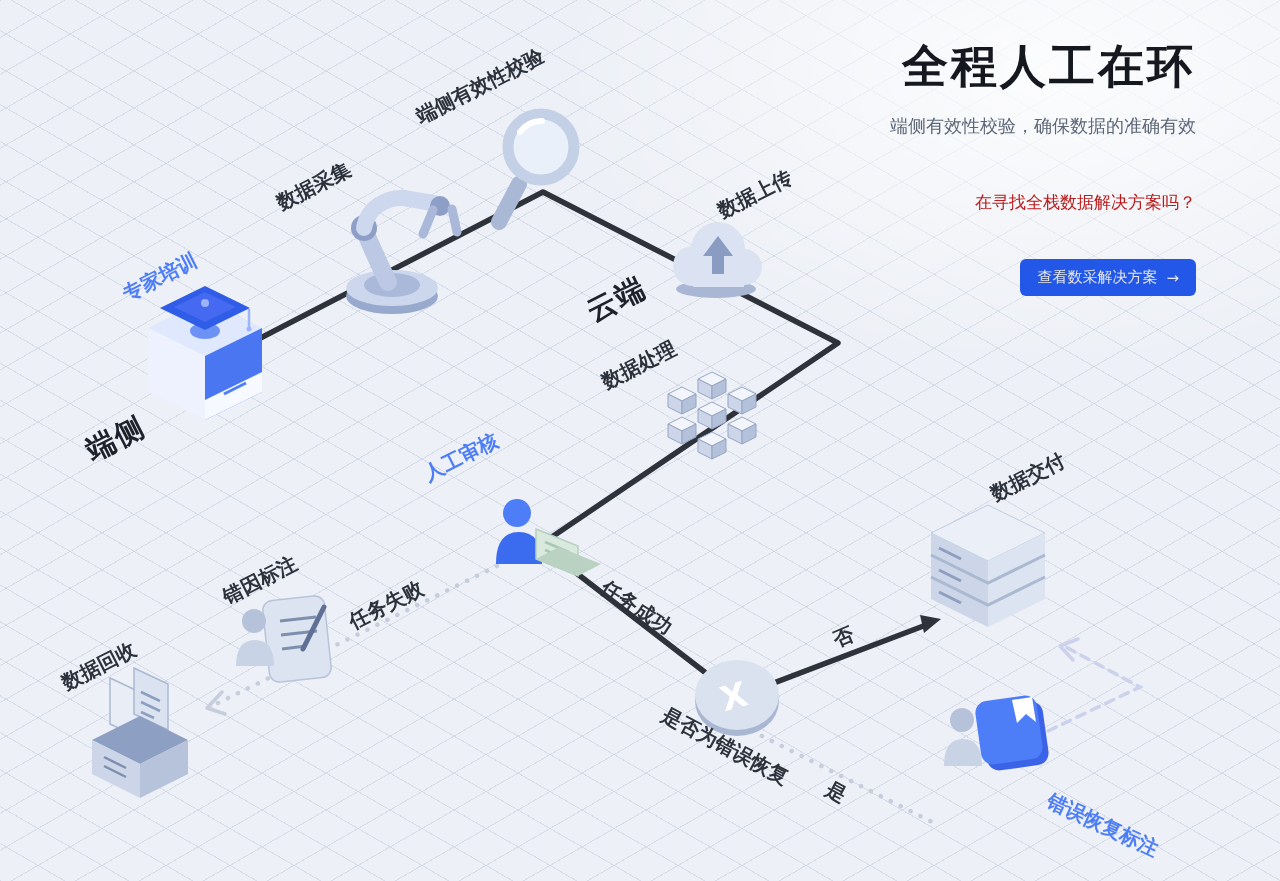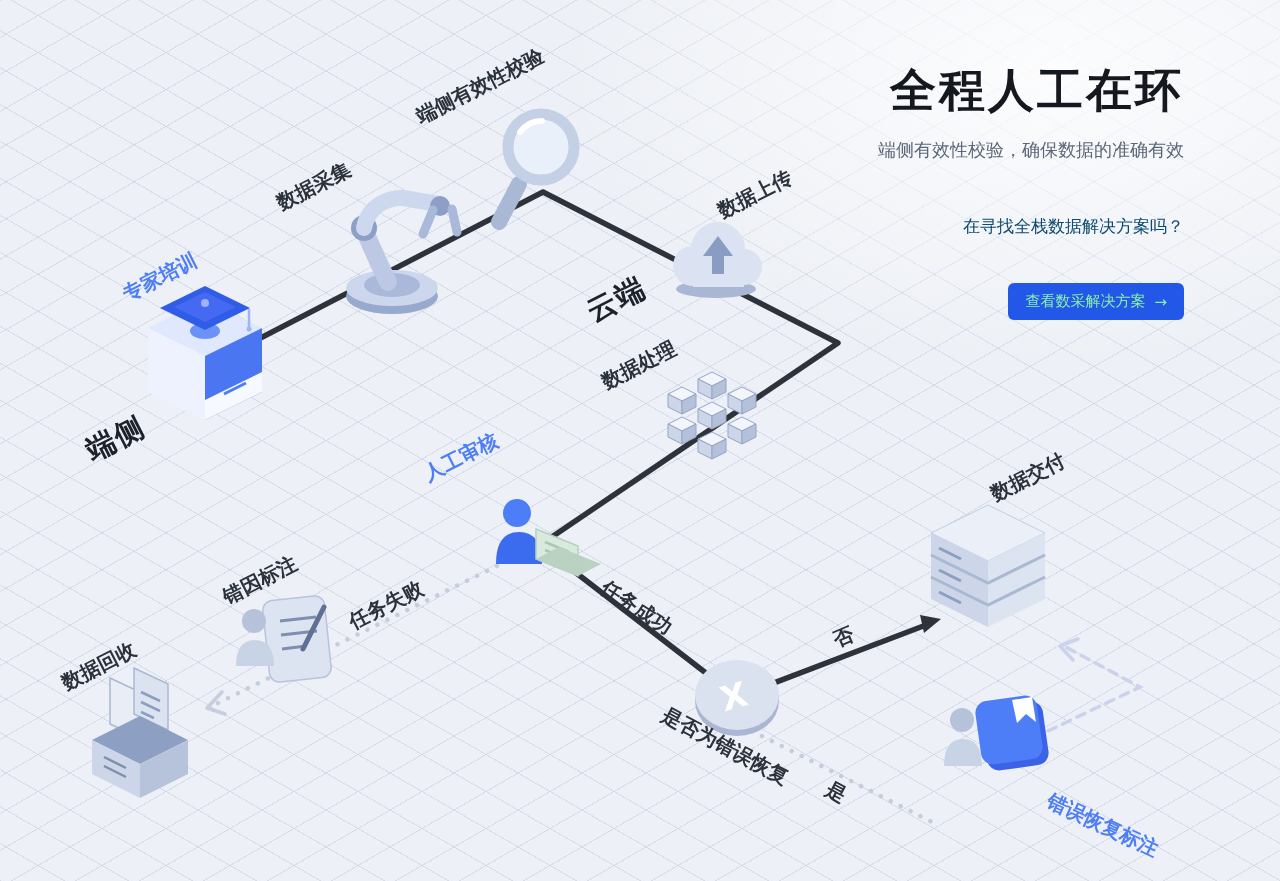--- a/index.html
+++ b/index.html
@@ -9,27 +9,27 @@
     background-color:#edf0f6;
     background-image:
       radial-gradient(ellipse 700px 420px at 82% 8%, rgba(255,255,255,.85), rgba(255,255,255,0) 70%),
       repeating-linear-gradient(30deg, rgba(178,191,214,.38) 0 1px, transparent 1px 32px),
       repeating-linear-gradient(150deg, rgba(178,191,214,.38) 0 1px, transparent 1px 32px);
     overflow:hidden;
     position:relative;
   }
   .stage{ position:relative; width:1280px; height:881px; }
   .diagram{ position:absolute; inset:0; width:1280px; height:881px; }
-  .hero{ position:absolute; top:36px; right:96px; text-align:right;margin-top:24px; }
+  .hero{ position:absolute; top:36px; right:84px; text-align:right; }
   .hero h1{ font-size:46px; font-weight:700; letter-spacing:3px; color:#15181e; margin-bottom:16px; }
   .hero .sub{ font-size:18px; color:#5c6677; margin-bottom:50px; }
-  .hero .promo{ font-size:17px; color:#0c4a6e; line-height:28px; }
+  .hero .promo{ font-size:17px; color:#b91c1c; line-height:28px; }
   .cta{
     display:inline-flex; align-items:center; gap:9px; margin-top:24px;
-    background:#2257e7; color:#86efac; font-size:15px; padding:9px 17px;
+    background:#2257e7; color:#e5e5e5; font-size:15px; padding:9px 17px;
     border:none; border-radius:6px; cursor:pointer;
     font-family:"DejaVu Sans","Liberation Sans",sans-serif;
   }
   svg text{ font-family:"DejaVu Sans","Liberation Sans",sans-serif; }
   .lbl{ font-size:20px; font-weight:600; fill:#2c323c; }
   .lbl-big{ font-size:29px; font-weight:700; fill:#1c212a; letter-spacing:2px; }
   .lbl-blue{ font-size:20px; font-weight:700; fill:#4d7ef7; }
   .mainline{ fill:none; stroke:#2e333b; stroke-width:5.5; stroke-linejoin:round; stroke-linecap:round; }
   .dotline{ fill:none; stroke:#c6cedd; stroke-width:4.5; stroke-dasharray:0.1 11; stroke-linecap:round; }
   .dashline{ fill:none; stroke:#ccd2ec; stroke-width:3.5; stroke-dasharray:9 7; stroke-linecap:round; }

